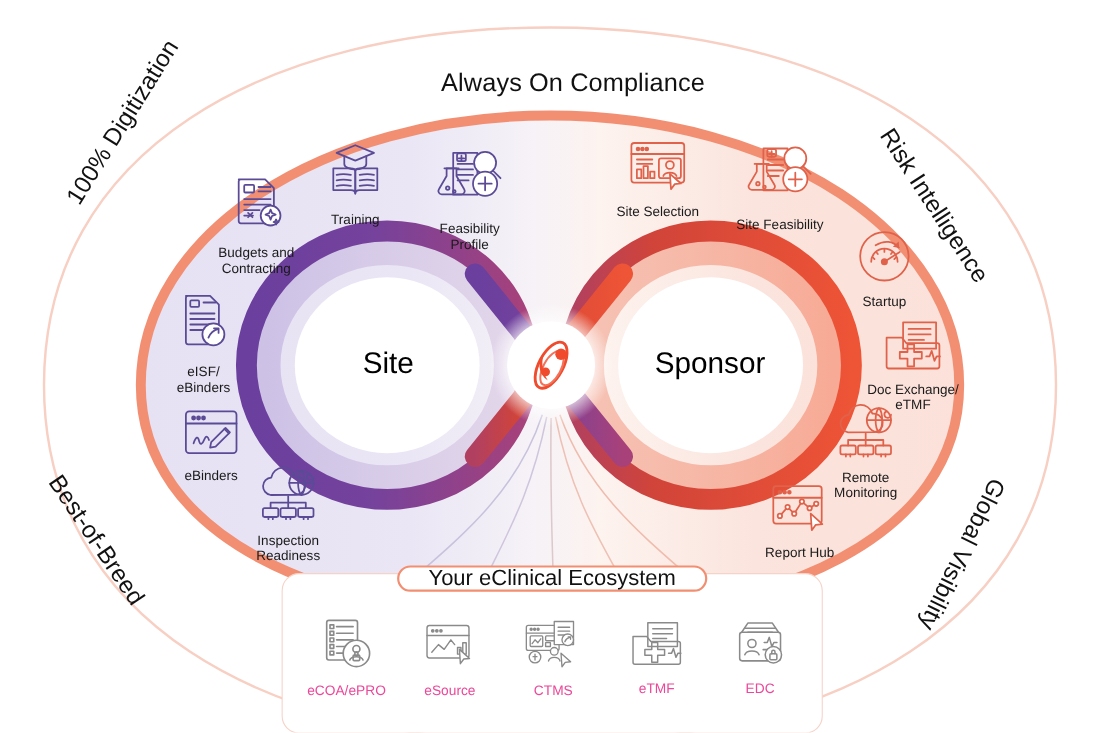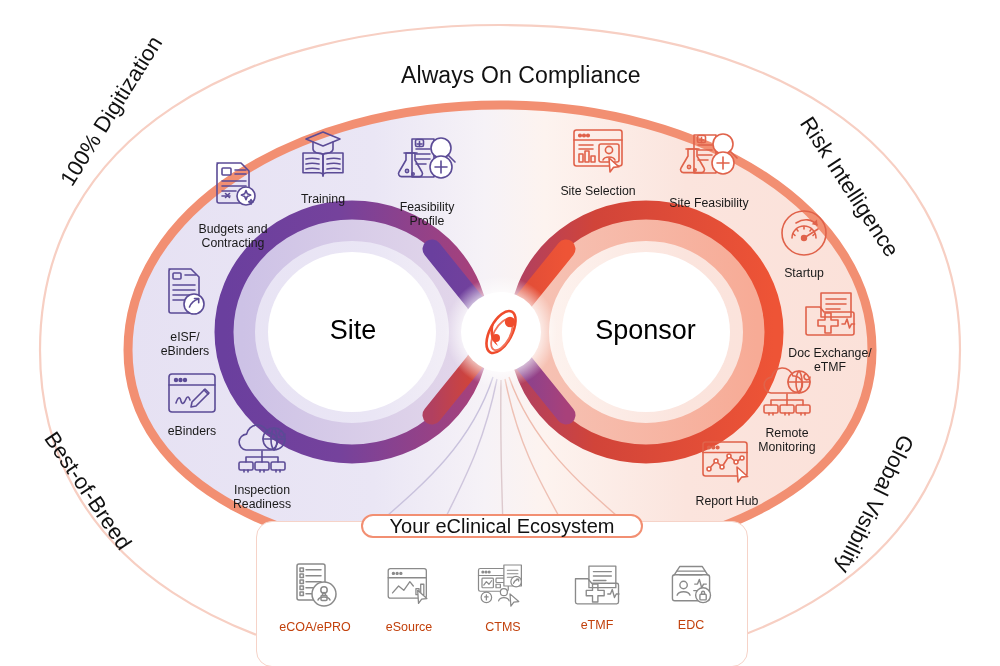--- a/index.html
+++ b/index.html
@@ -55,21 +55,21 @@
     background:#ffffff;border:2px solid #f28f72;border-radius:19px;
     display:flex;align-items:center;justify-content:center;
     box-sizing:border-box;
   }
   #eco-pill span{font-size:20px;color:#111;}
   #eco-row{
     position:absolute;left:268px;top:543px;width:470px;
     display:flex;justify-content:space-around;align-items:flex-start;
   }
   .eco-item{width:84px;text-align:center;}
-  .eco-item .cap{display:block;margin-top:4px;font-size:12.5px;color:#c2410c;}
+  .eco-item .cap{display:block;margin-top:4px;font-size:12.5px;color:#ec4899;}
 </style>
 </head>
 <body>
 
 <div id="stage">
 
   <svg class="layer" viewBox="0 0 1000 666">
     <defs>
       <linearGradient id="ovalFill" x1="0" y1="0" x2="1" y2="0">
         <stop offset="0%" stop-color="#e6e1f3"></stop>

